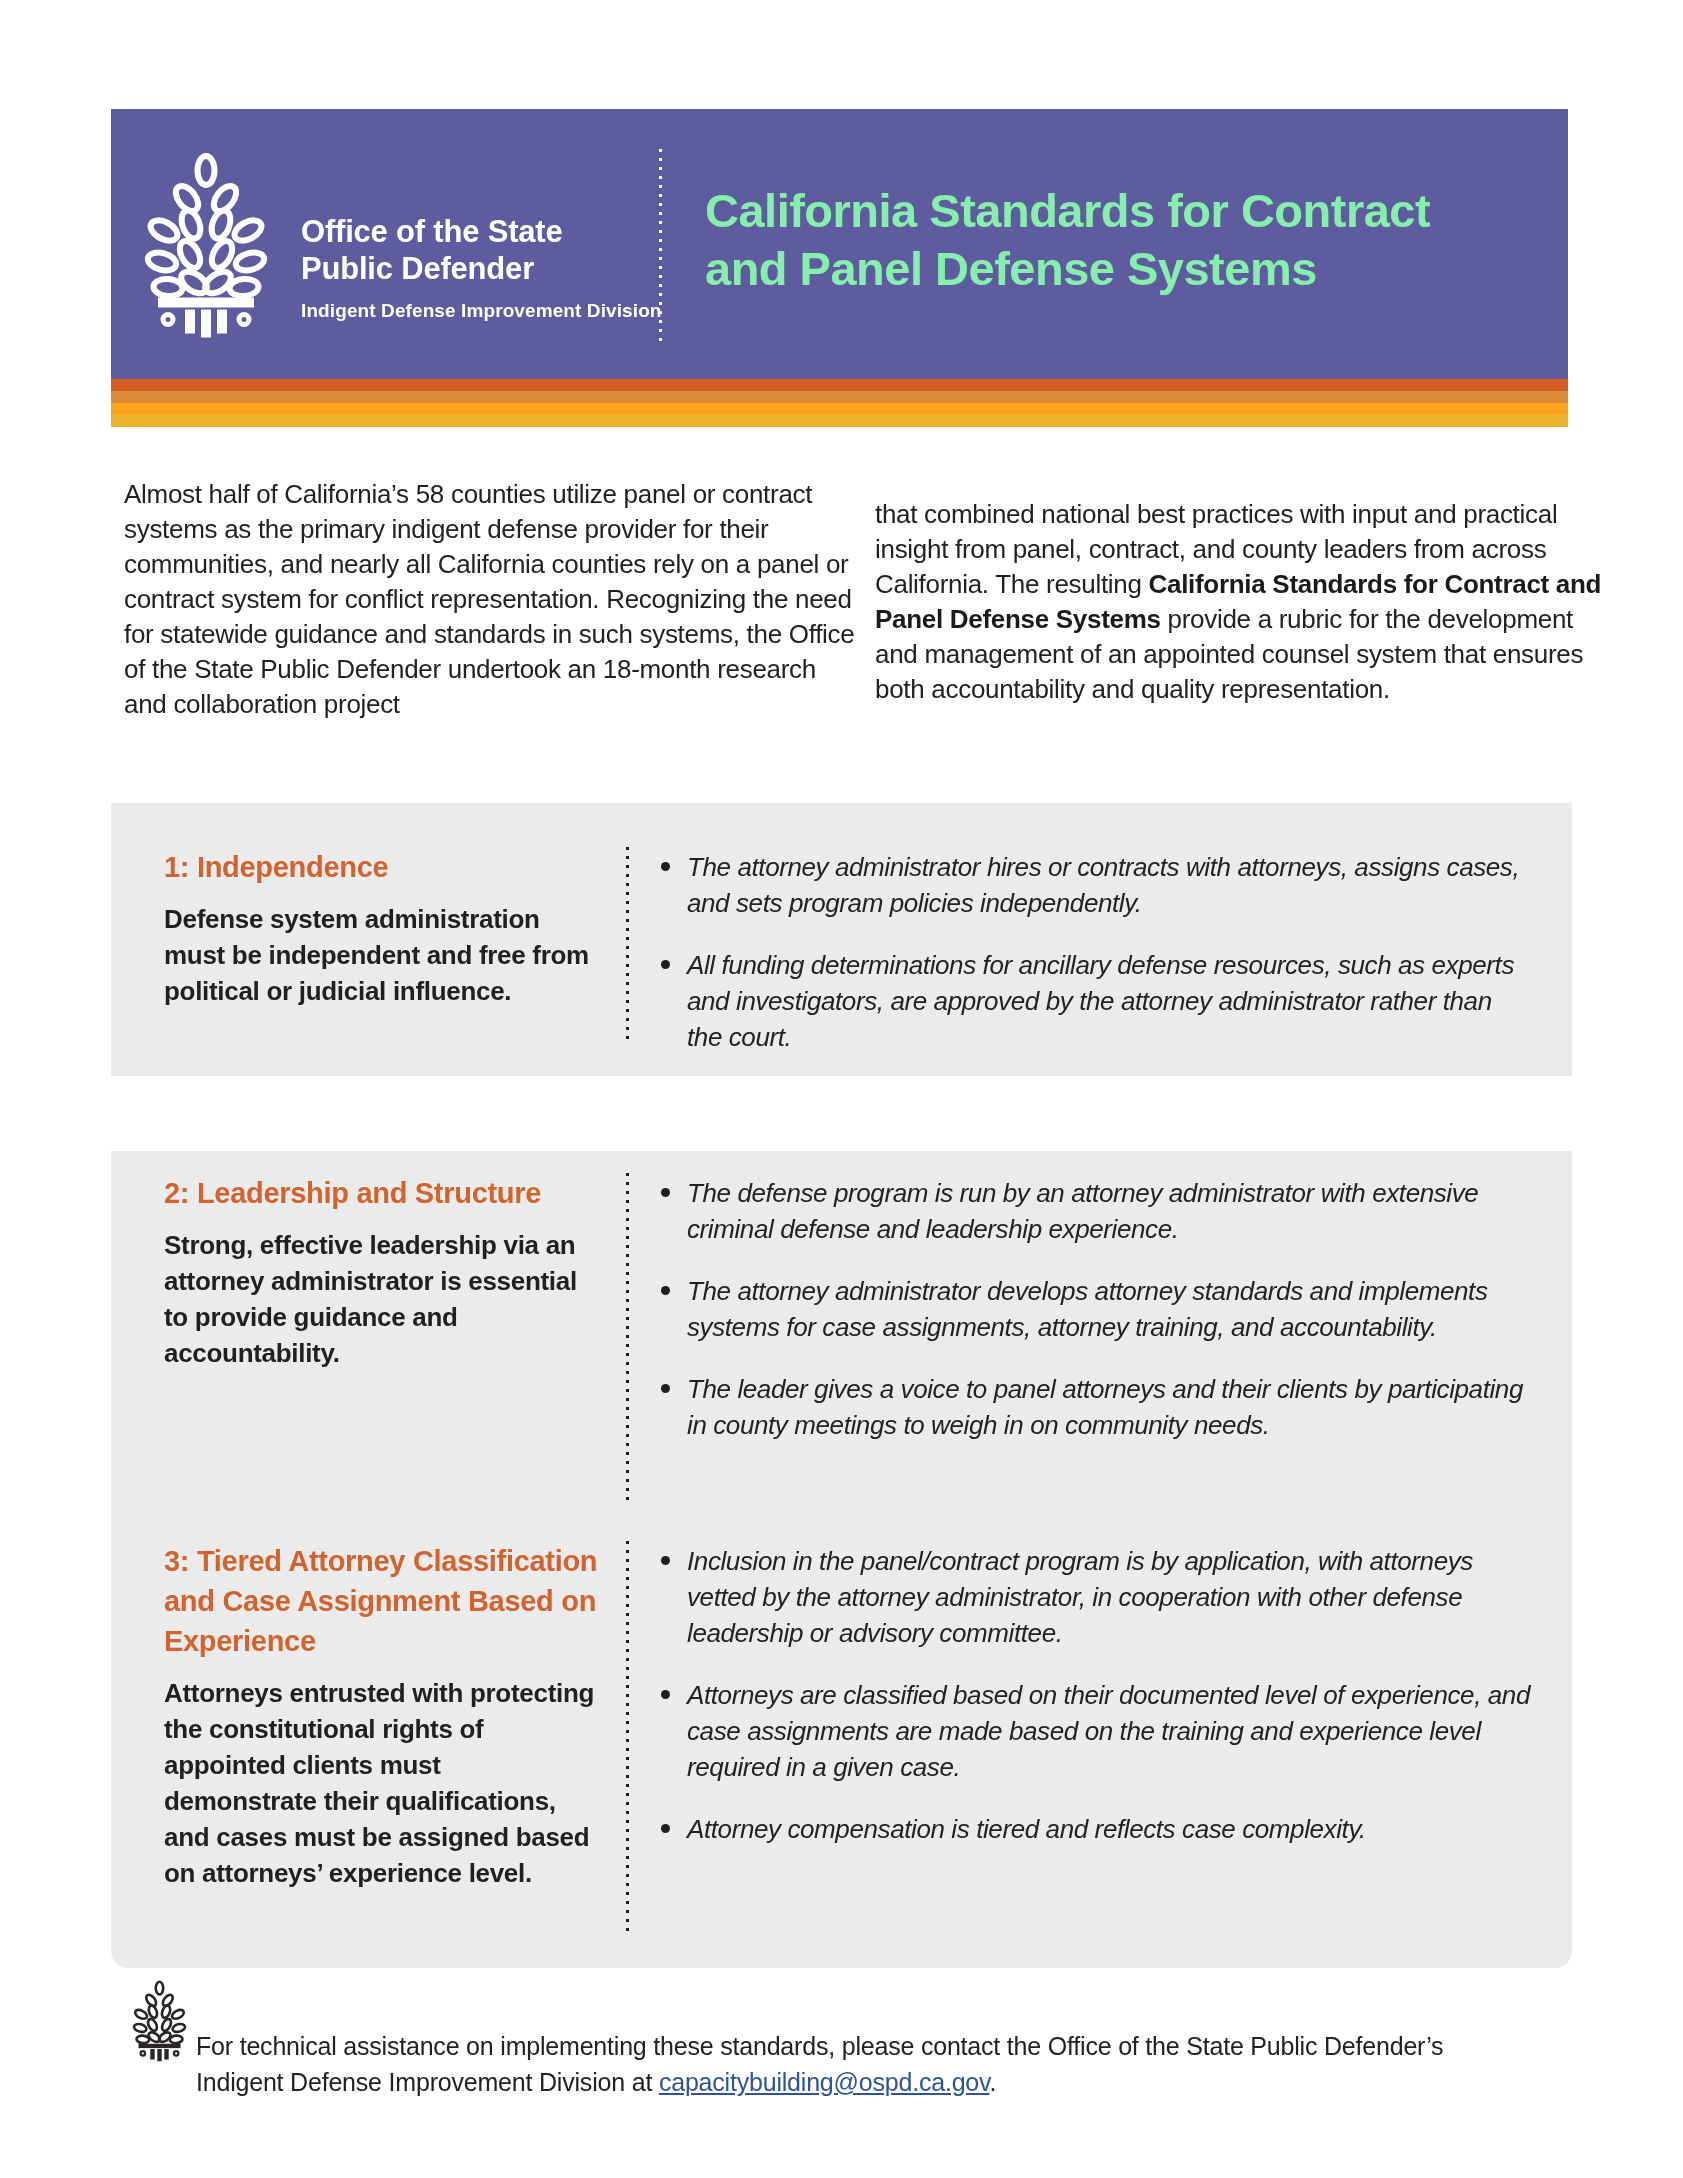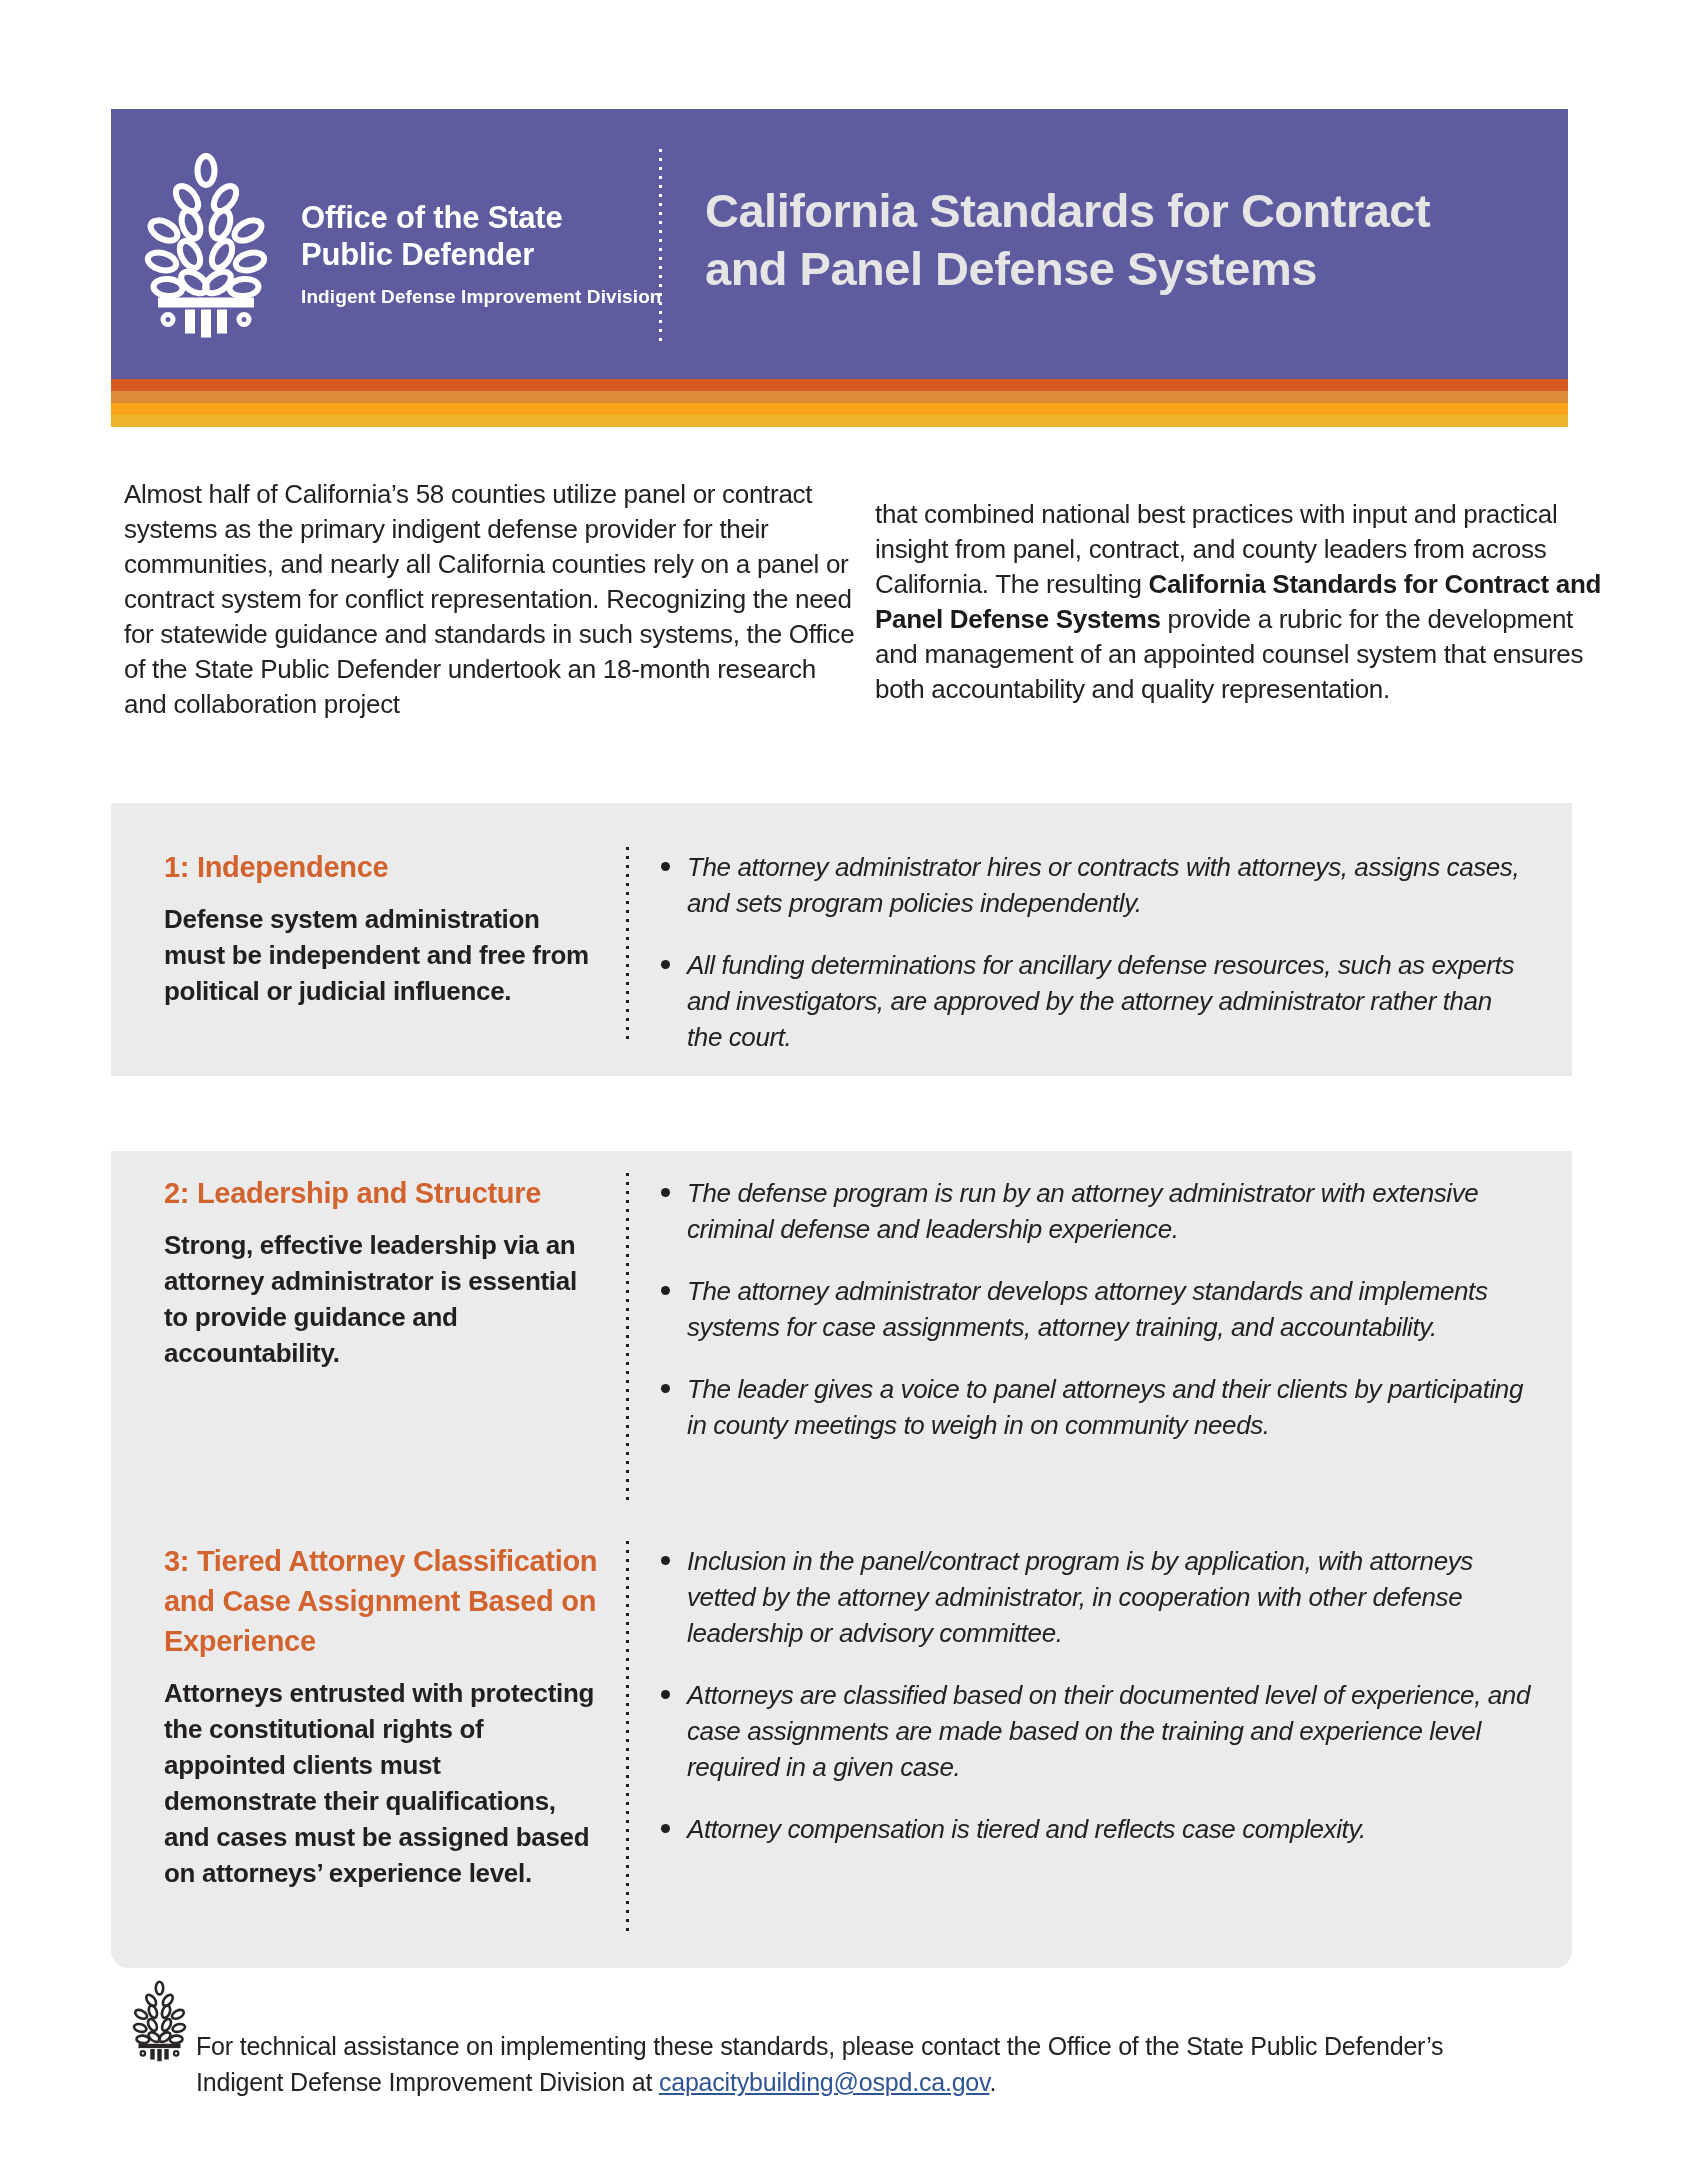--- a/index.html
+++ b/index.html
@@ -4,26 +4,26 @@
 <style>
   * { margin:0; padding:0; box-sizing:border-box; }
   html,body { background:#ffffff; }
   body { font-family:"Liberation Sans", sans-serif; }
   .page { position:relative; width:1683px; height:2178px; background:#ffffff; overflow:hidden; }
 
   
   .header { position:absolute; left:111px; top:109px; width:1457px; height:270px; background:#5e5b9e; }
   .logo { position:absolute; left:30px; top:42px; width:130px; height:187px; color:#ffffff; }
   .logo svg { width:100%; height:100%; display:block; }
-  .brand { position:absolute; left:190px; top:90px; color:#ffffff; }
+  .brand { position:absolute; left:190px; top:104px; color:#ffffff; }
   .brand-line { font-size:31px; font-weight:800; line-height:37px; letter-spacing:-0.2px; }
   .brand-division { font-size:19px; font-weight:600; line-height:24px; margin-top:12px; letter-spacing:0.1px; }
   .vdots { width:3px; background-image:repeating-linear-gradient(to bottom, currentColor 0 3px, transparent 3px 9px); }
   .header-dots { position:absolute; left:548px; top:40px; height:196px; color:#ffffff; }
-  .header-title { position:absolute; left:594px; top:73px; color:#e5e5e5; font-size:47px; font-weight:800; line-height:58px; letter-spacing:-0.5px; }
+  .header-title { position:absolute; left:594px; top:73px; color:#86efac; font-size:47px; font-weight:800; line-height:58px; letter-spacing:-0.5px; }
 
   
   .stripe { position:absolute; left:111px; width:1457px; height:12px; }
   .stripe-1 { top:379px; background:#d45b22; }
   .stripe-2 { top:391px; background:#dd8a39; }
   .stripe-3 { top:403px; background:#f9a41b; }
   .stripe-4 { top:415px; background:#ecb32b; }
 
   
   .intro-col { position:absolute; top:477px; width:741px; font-size:26px; line-height:35px;

